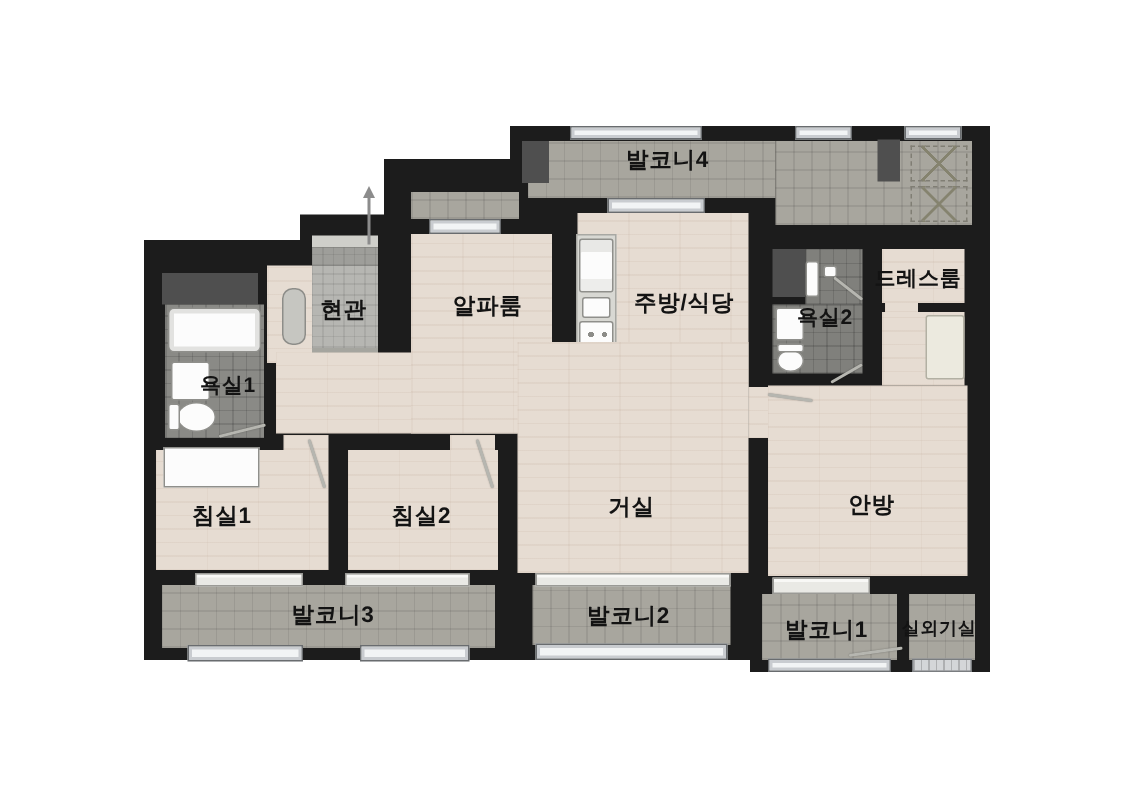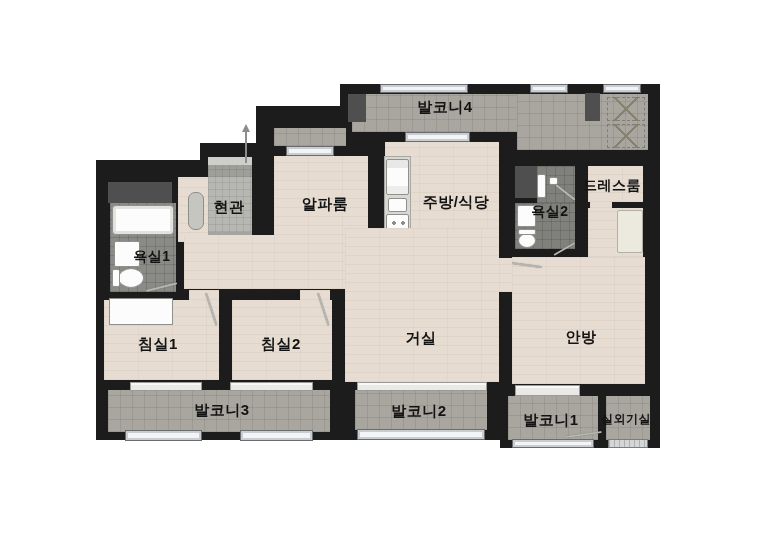--- a/index.html
+++ b/index.html
@@ -104,21 +104,21 @@
   <div class="fix" style="left:114px;top:241px;width:26px;height:26px;"></div>
   <div class="fix oval" style="left:118px;top:268px;width:26px;height:20px;"></div>
   <div class="fix" style="left:112px;top:269px;width:8px;height:18px;"></div>
   <div class="swing" style="left:146px;top:290px;width:32px;transform:rotate(-14deg);"></div>
   <div class="lbl lblS" style="left:152px;top:257px;">욕실1</div>
 
   <div class="wood" style="left:104px;top:300px;width:115px;height:80px;"></div>
   <div class="wood" style="left:189px;top:290px;width:30px;height:10px;"></div>
   <div class="fix" style="left:109px;top:298px;width:64px;height:27px;border-radius:0;"></div>
   <div class="swing" style="left:206px;top:292px;width:34px;transform:rotate(72deg);"></div>
-  <div class="lbl" style="left:158px;top:344px;">침실1</div>
+  <div class="lbl" style="left:148px;top:344px;">침실1</div>
 
   <div class="wood" style="left:232px;top:300px;width:100px;height:80px;"></div>
   <div class="wood" style="left:300px;top:290px;width:30px;height:10px;"></div>
   <div class="swing" style="left:318px;top:292px;width:34px;transform:rotate(72deg);"></div>
   <div class="lbl" style="left:281px;top:344px;">침실2</div>
 
   <div class="tileDark" style="left:537px;top:166px;width:38px;height:37px;background-color:#80807c;"></div>
   <div class="tileDark" style="left:515px;top:203px;width:60px;height:46px;background-color:#80807c;"></div>
   <div class="dark" style="left:515px;top:166px;width:22px;height:32px;"></div>
   <div class="fix" style="left:537px;top:174px;width:9px;height:24px;"></div>

